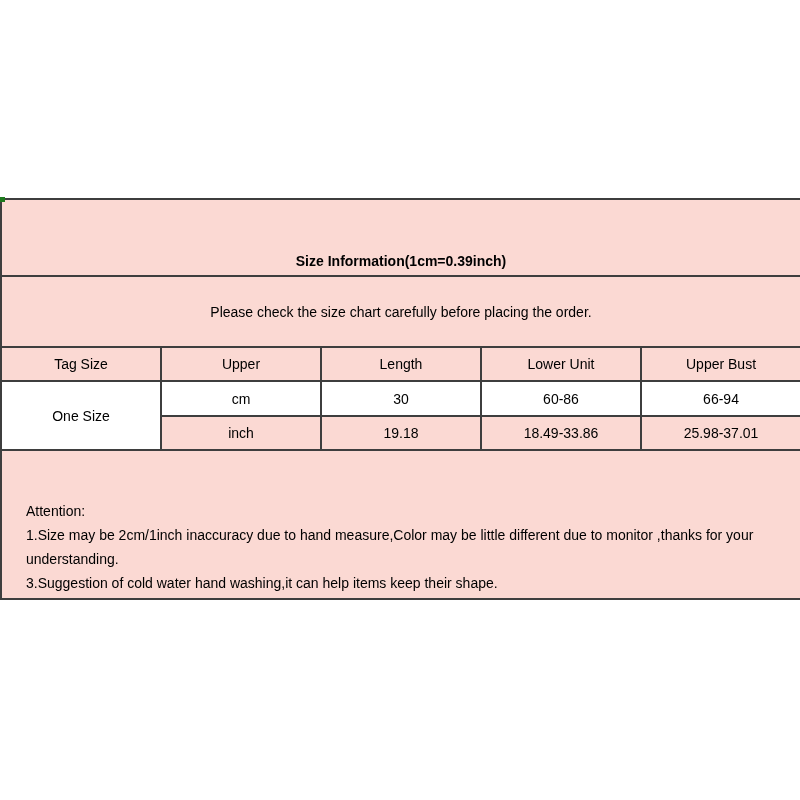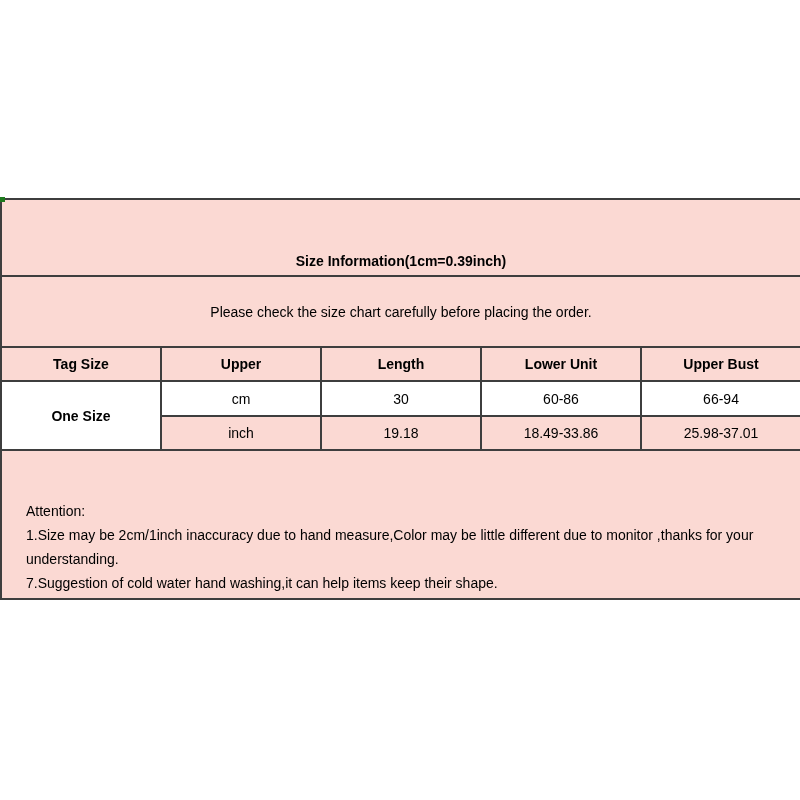--- a/index.html
+++ b/index.html
@@ -50,27 +50,27 @@
     vertical-align: bottom;
     font-weight: bold;
     padding-bottom: 6px;
   }
   tr.r-sub td {
     height: 69px;
     margin-top: 16px;
   }
   tr.r-head th {
     height: 32px;
-    font-weight: bold;
+    font-weight: normal;
   }
   tr.r-cm td { height: 33px; }
   tr.r-inch td { height: 32px; }
   td.one-size {
     font-size: 20px;
-    font-weight: bold;
+    font-weight: normal;
   }
   tr.r-att td {
     height: 144px;
     text-align: left;
     vertical-align: bottom;
     padding: 0 8px 3px 5px;
     line-height: 24px;
   }
   tr.r-att td .att-line {
     display: block;
@@ -122,19 +122,19 @@
       <td class="pink">inch</td>
       <td class="pink">19.18</td>
       <td class="pink">18.49-33.86</td>
       <td class="pink">25.98-37.01</td>
     </tr>
 
     <tr class="r-att">
       <td colspan="5" class="pink">
         <span class="att-line">Attention:</span>
         <span class="att-line">1.Size may be 2cm/1inch inaccuracy due to hand measure,Color may be little different due to monitor ,thanks for your understanding.</span>
-        <span class="att-line">7.Suggestion of cold water hand washing,it can help items keep their shape.</span>
+        <span class="att-line">3.Suggestion of cold water hand washing,it can help items keep their shape.</span>
       </td>
     </tr>
   </tbody>
     </table>
 
 </div>
 
 </body></html>

